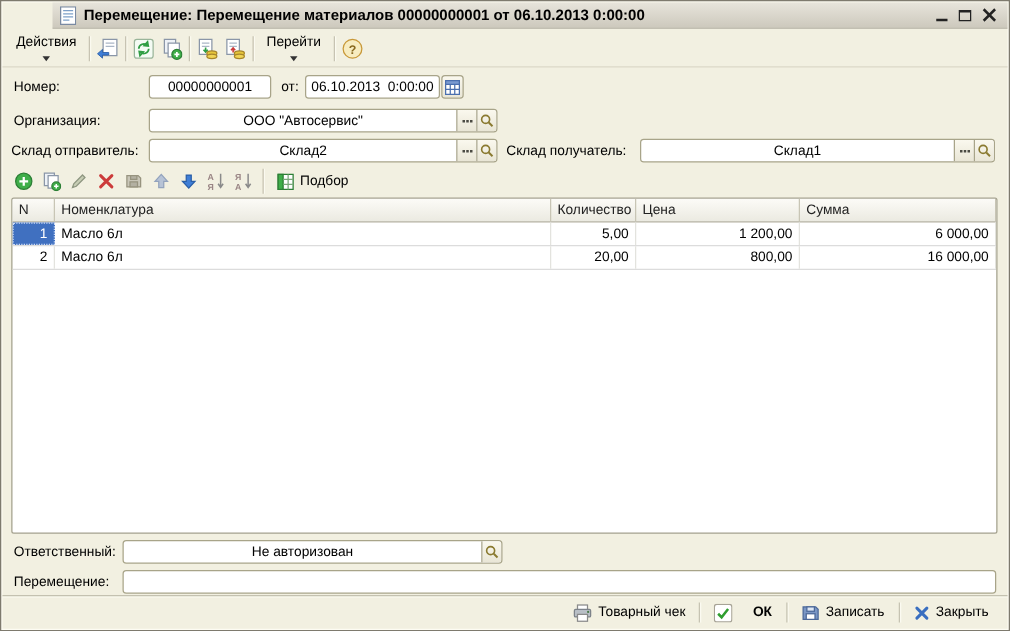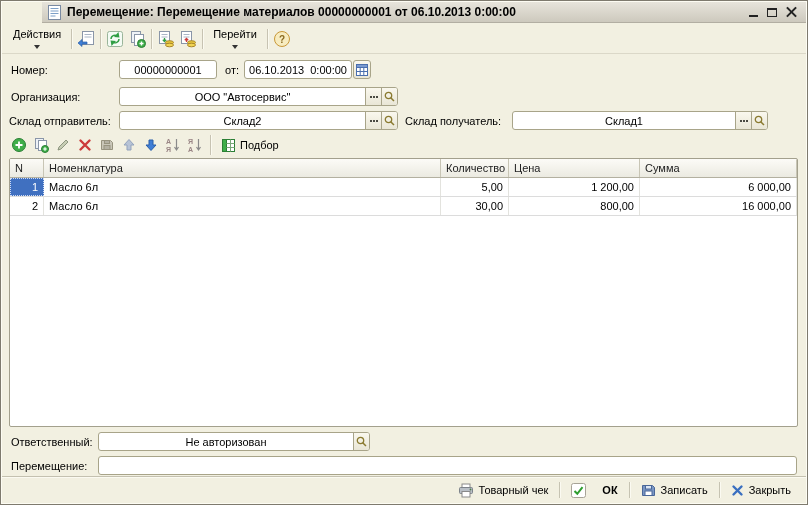--- a/index.html
+++ b/index.html
@@ -219,21 +219,21 @@
       </span>
     <span class="fbtn">
       <svg width="11" height="11" viewBox="0 0 11 11">
           <circle cx="4.5" cy="4.5" r="3.2" fill="none" stroke="#8a7a30" stroke-width="1.3"></circle>
           <line x1="7" y1="7" x2="10" y2="10" stroke="#8a7a30" stroke-width="1.5"></line>
         </svg>
     </span>
   </div>
 
   <span class="lbl" style="left:404px; top:114px;">Склад получатель:</span>
-  <div class="field" style="left:511px; top:110px; width:256px;">
+  <div class="field" style="left:511px; top:110px; width:284px;">
     <input value="Склад1" style="">
     <span class="fbtn">
         <span class="dots"></span>
       </span>
     <span class="fbtn">
       <svg width="11" height="11" viewBox="0 0 11 11">
           <circle cx="4.5" cy="4.5" r="3.2" fill="none" stroke="#8a7a30" stroke-width="1.3"></circle>
           <line x1="7" y1="7" x2="10" y2="10" stroke="#8a7a30" stroke-width="1.5"></line>
         </svg>
     </span>
@@ -323,29 +323,29 @@
       <div class="grow">
         <div class="gc num ncell">1</div>
         <div class="gc">Масло 6л</div>
         <div class="gc num">5,00</div>
         <div class="gc num">1 200,00</div>
         <div class="gc num">6 000,00</div>
       </div>
       <div class="grow">
         <div class="gc num">2</div>
         <div class="gc">Масло 6л</div>
-        <div class="gc num">30,00</div>
+        <div class="gc num">20,00</div>
         <div class="gc num">800,00</div>
         <div class="gc num">16 000,00</div>
       </div>
     </div>
   </div>
 
   <span class="lbl" style="left:10px; top:435px;">Ответственный:</span>
-  <div class="field" style="left:97px; top:431px; width:272px;">
+  <div class="field" style="left:97px; top:431px; width:304px;">
     <input value="Не авторизован" style="">
     <span class="fbtn">
       <svg width="11" height="11" viewBox="0 0 11 11">
           <circle cx="4.5" cy="4.5" r="3.2" fill="none" stroke="#8a7a30" stroke-width="1.3"></circle>
           <line x1="7" y1="7" x2="10" y2="10" stroke="#8a7a30" stroke-width="1.5"></line>
         </svg>
     </span>
   </div>
   <span class="lbl" style="left:10px; top:459px;">Перемещение:</span>
   <div class="field" style="left:97px; top:455px; width:699px;">

